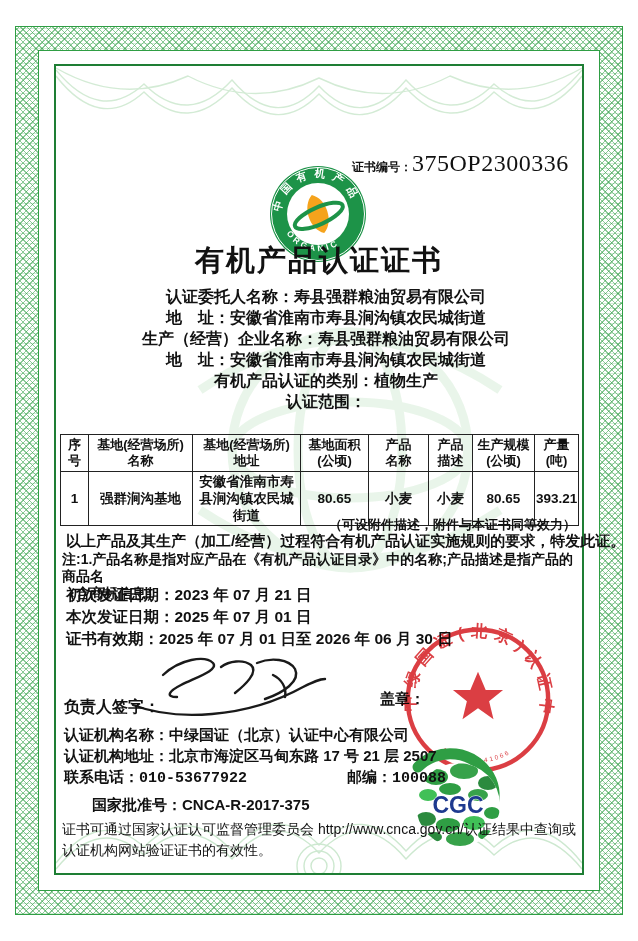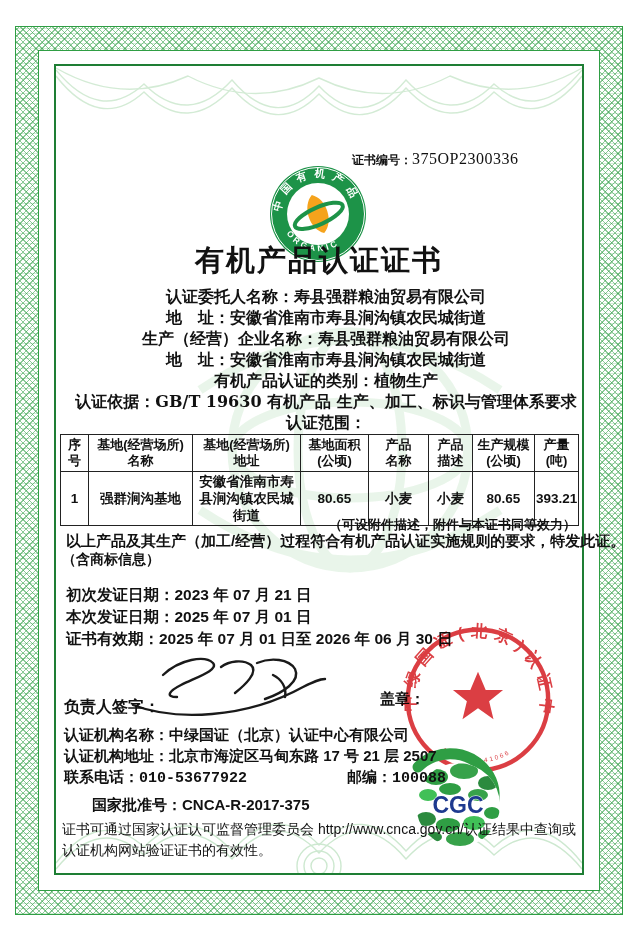--- a/index.html
+++ b/index.html
@@ -10,21 +10,21 @@
     background:
       repeating-linear-gradient(45deg, rgba(47,158,68,.55) 0 1px, transparent 1px 4.5px),
       repeating-linear-gradient(-45deg, rgba(47,158,68,.55) 0 1px, transparent 1px 4.5px),
       repeating-linear-gradient(0deg, rgba(47,158,68,.22) 0 1px, transparent 1px 5px);}
   .band-cover{position:absolute;top:50px;left:38px;right:38px;bottom:50px;background:#fff;border:1px solid #2f9e44;}
   .frame{position:absolute;top:64px;left:54px;right:54px;bottom:66px;border:2px solid #1e7e34;}
   .deco{position:absolute;pointer-events:none;}
   
   .cert-no{position:absolute;top:150px;left:352px;white-space:nowrap;}
   .cert-no .lbl{font-family:"DejaVu Serif",serif;font-weight:bold;font-size:12px;}
-  .cert-no .val{font-family:"Liberation Serif","DejaVu Serif",serif;font-size:16px;letter-spacing:.5px;}
+  .cert-no .val{font-family:"Liberation Serif","DejaVu Serif",serif;font-size:24px;letter-spacing:.5px;}
   .org-logo{position:absolute;top:164px;left:268px;width:100px;height:100px;}
   .title{position:absolute;top:241px;left:0;width:100%;text-align:center;
          font-size:29px;font-weight:bold;letter-spacing:2px;}
   .info{position:absolute;top:286px;left:72px;right:58px;font-size:16px;font-weight:bold;line-height:21px;text-align:center;}
   .info .kai{font-family:"DejaVu Serif","Liberation Serif",serif;font-weight:600;}
   .scope-table{position:absolute;top:434px;left:60px;width:518px;border-collapse:collapse;table-layout:fixed;}
   .scope-table th,.scope-table td{border:1px solid #222;text-align:center;padding:1px 1px;background:transparent;}
   .scope-table th{font-size:13px;font-weight:bold;line-height:16px;height:34px;}
   .scope-table td{font-size:13.5px;font-weight:bold;height:46px;line-height:17px;}
   .attach-note{position:absolute;top:516px;right:62px;font-size:13px;
@@ -103,21 +103,20 @@
     </svg>
 
     <div class="title">有机产品认证证书</div>
 
     <div class="info">
       <div><span>认证委托人名称：</span><span>寿县强群粮油贸易有限公司</span></div>
       <div><span>地　址：</span><span>安徽省淮南市寿县涧沟镇农民城街道</span></div>
       <div><span>生产（经营）企业名称：</span><span>寿县强群粮油贸易有限公司</span></div>
       <div><span>地　址：</span><span>安徽省淮南市寿县涧沟镇农民城街道</span></div>
       <div><span>有机产品认证的类别：</span><span class="kai">植物生产</span></div>
-      <div><span>认证依据：</span><span class="kai">GB/T 19630 有机产品 生产、加工、标识与管理体系要求</span></div>
       <div><span>认证范围：</span><span></span></div>
     </div>
 
     <table class="scope-table">
       <colgroup>
         <col style="width:28px">
           <col style="width:104px">
           <col style="width:108px">
           <col style="width:68px">
         <col style="width:60px">
@@ -169,20 +168,21 @@
         <td>小麦</td>
         <td>80.65</td>
         <td>393.21</td>
       </tr>
     </tbody>
       </table>
 
     <div class="attach-note">（可设附件描述，附件与本证书同等效力）</div>
     <div class="conclusion">以上产品及其生产（加工/经营）过程符合有机产品认证实施规则的要求，特发此证。</div>
     <div class="note">
+      <div>注:1.产品名称是指对应产品在《有机产品认证目录》中的名称;产品描述是指产品的商品名</div>
       <div>（含商标信息）</div>
     </div>
 
     <div class="date-line d1"><span>初次发证日期：</span><span>2023 年 07 月 21 日</span></div>
     <div class="date-line d2"><span>本次发证日期：</span><span>2025 年 07 月 01 日</span></div>
     <div class="date-line d3"><span>证书有效期：</span><span>2025 年 07 月 01 日至 2026 年 06 月 30 日</span></div>
 
     <svg class="signature" viewBox="0 0 210 85">
       <g fill="none" stroke="#1a1a1a" stroke-width="2.4" stroke-linecap="round">
         <path d="M 38 30 C 55 14 80 10 88 18 C 94 25 72 32 56 40 C 44 46 40 52 52 52"></path>

